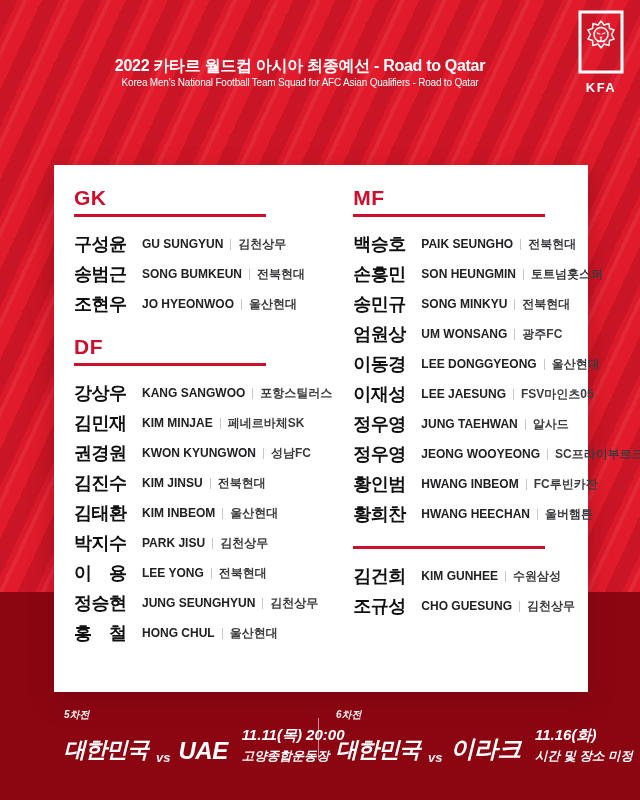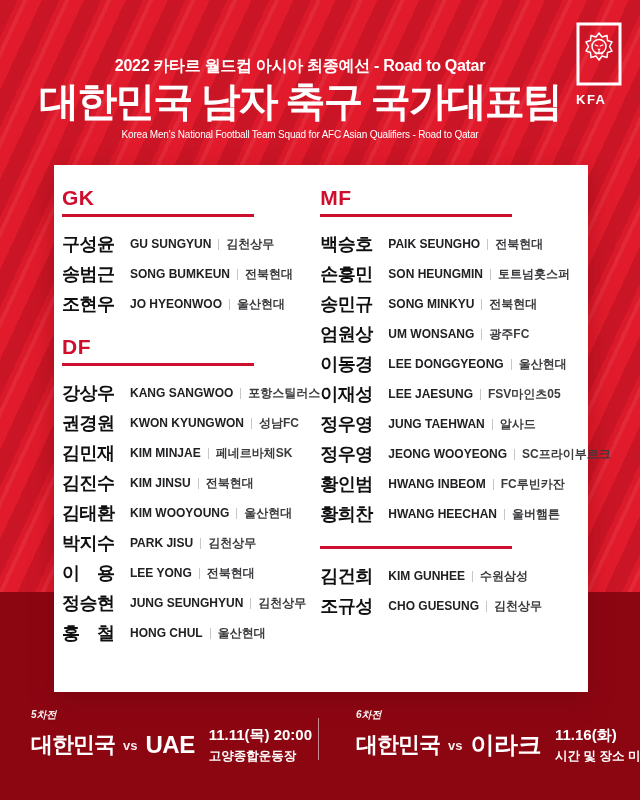--- a/index.html
+++ b/index.html
@@ -24,71 +24,71 @@
     text-align:center;color:#fff;padding:56px 60px 0 20px;
   }
   .top-line{font-size:16px;font-weight:700;letter-spacing:-0.3px;}
   .main-title{
     margin:3px 0 7px;font-size:40px;font-weight:800;
     letter-spacing:-2px;line-height:1.05;white-space:nowrap;
   }
   .subtitle{font-size:10px;font-weight:400;letter-spacing:-0.2px;}
   .crest{
     position:absolute;top:10px;right:14px;width:50px;
-    text-align:left;color:#fff;margin-top:12px;
+    text-align:center;color:#fff;
   }
   .crest-kfa{font-size:13px;font-weight:800;letter-spacing:1.5px;margin-top:2px;}
   
   .card{
     position:absolute;left:54px;top:165px;width:534px;height:527px;
     background:#ffffff;box-sizing:border-box;
-    padding:22px 14px 0 8px;display:flex;
+    padding:22px 14px 0 20px;display:flex;
     box-shadow:0 8px 22px rgba(100,0,12,.35);
+    gap:21px;
   }
   .col{flex:0 0 256px;}
   .col.right{flex:1 1 auto;}
   .block + .block{margin-top:17px;}
   .pos{
     margin:0;font-size:21px;font-weight:800;color:#ce0e2d;
     letter-spacing:0.5px;line-height:1;
   }
   .pos-underline{width:192px;height:3px;background:#ce0e2d;margin:6px 0 12px;}
   .row{display:flex;align-items:center;height:30px;}
   .kname{
     font-size:18px;font-weight:800;color:#101012;
     width:64px;flex:0 0 64px;letter-spacing:-0.5px;white-space:nowrap;
   }
   .rname{font-size:12px;font-weight:700;color:#212124;margin-left:4px;white-space:nowrap;}
   .vsep{width:1px;height:11px;background:#c6c6c8;margin:0 7px;flex:0 0 1px;}
   .club{font-size:12px;font-weight:700;color:#3b3b3e;white-space:nowrap;}
   
   .fixtures{position:absolute;left:0;right:0;top:708px;height:72px;display:flex;color:#fff;}
-  .fixture{width:50%;box-sizing:border-box;padding-left:31px;}
-  .fixture:last-child{padding-left:36px;}
+  .fixture{width:50%;box-sizing:border-box;padding-left:64px;}
+  .fixture:last-child{padding-left:16px;}
   .round{font-size:10px;font-weight:700;font-style:italic;margin-bottom:3px;opacity:.95;}
-  .match{display:flex;align-items:center;}
+  .match{display:flex;align-items:flex-end;font-style:italic;}
   .home{font-size:22px;font-weight:800;letter-spacing:-1px;white-space:nowrap;}
   .vs{font-size:13px;font-weight:700;margin:0 8px;opacity:.92;}
   .away{font-size:24px;font-weight:800;letter-spacing:-0.5px;white-space:nowrap;}
   .finfo{margin-left:14px;line-height:1.25;}
   .fline1{font-size:15px;font-weight:800;white-space:nowrap;}
   .fline2{font-size:12.5px;font-weight:700;white-space:nowrap;margin-top:30px;}
   .fixture-sep{
     position:absolute;left:318px;top:10px;width:1px;height:42px;
     background:rgba(255,255,255,.55);
   }
 </style>
 </head>
 <body>
 
 <div class="poster">
 
   <div class="header">
     <div class="top-line">2022 카타르 월드컵 아시아 최종예선 - Road to Qatar</div>
-    <h1 class="main-title">대한민국 남자 축구 국가대표팀</h1>
     <div class="subtitle">Korea Men's National Football Team Squad for AFC Asian Qualifiers - Road to Qatar</div>
   </div>
 
   <div class="crest">
     <svg width="46" height="64" viewBox="0 0 46 64">
       <rect x="2" y="2" width="42" height="60" fill="none" stroke="#ffffff" stroke-width="3"></rect>
       <path d="M23 11 L26 15 L31 13.5 L31.5 18.5 L36 20 L33.5 24.5 L36 29 L31.5 30.5 L31 35.5 L26 34 L23 38 L20 34 L15 35.5 L14.5 30.5 L10 29 L12.5 24.5 L10 20 L14.5 18.5 L15 13.5 L20 15 Z" fill="none" stroke="#ffffff" stroke-width="1.5" stroke-linejoin="round"></path>
       <circle cx="23" cy="24.5" r="7" fill="none" stroke="#ffffff" stroke-width="1.5"></circle>
       <path d="M19.2 23 l2.6 1 M26.8 23 l-2.6 1" stroke="#ffffff" stroke-width="1.3" fill="none" stroke-linecap="round"></path>
       <path d="M21.4 26.8 h3.2 l-1.6 2.1 z" fill="#ffffff"></path>
@@ -132,43 +132,43 @@
     <div class="pos-underline"></div>
     <div class="rows">
   <div class="row">
     <span class="kname">강상우</span>
     <span class="rname">KANG SANGWOO</span>
     <span class="vsep"></span>
     <span class="club">포항스틸러스</span>
   </div>
 
   <div class="row">
+    <span class="kname">김민재</span>
+    <span class="rname">KIM MINJAE</span>
+    <span class="vsep"></span>
+    <span class="club">페네르바체SK</span>
+  </div>
+
+  <div class="row">
     <span class="kname">권경원</span>
     <span class="rname">KWON KYUNGWON</span>
     <span class="vsep"></span>
     <span class="club">성남FC</span>
   </div>
 
   <div class="row">
-    <span class="kname">김민재</span>
-    <span class="rname">KIM MINJAE</span>
-    <span class="vsep"></span>
-    <span class="club">페네르바체SK</span>
-  </div>
-
-  <div class="row">
     <span class="kname">김진수</span>
     <span class="rname">KIM JINSU</span>
     <span class="vsep"></span>
     <span class="club">전북현대</span>
   </div>
 
   <div class="row">
     <span class="kname">김태환</span>
-    <span class="rname">KIM WOOYOUNG</span>
+    <span class="rname">KIM INBEOM</span>
     <span class="vsep"></span>
     <span class="club">울산현대</span>
   </div>
 
   <div class="row">
     <span class="kname">박지수</span>
     <span class="rname">PARK JISU</span>
     <span class="vsep"></span>
     <span class="club">김천상무</span>
   </div>

